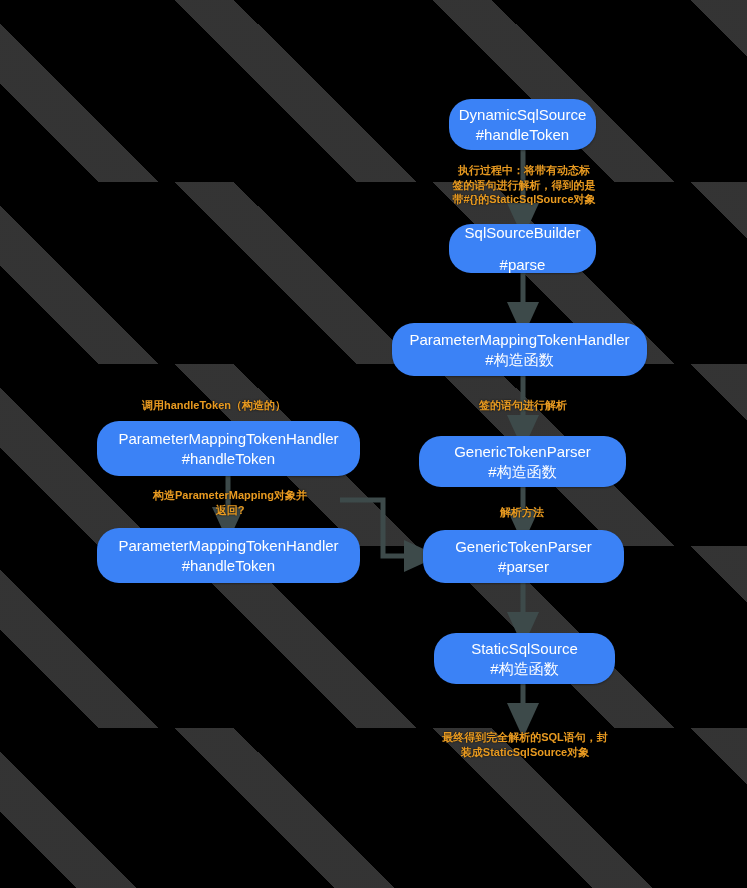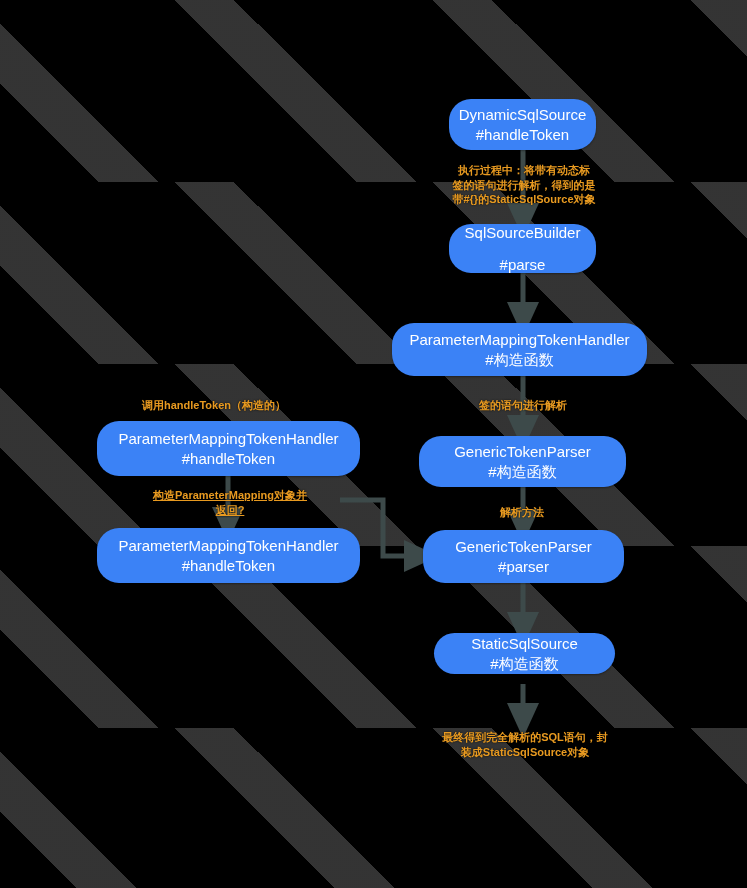--- a/index.html
+++ b/index.html
@@ -133,21 +133,21 @@
     <div class="node" style="left:419px; top:436px; width:207px; height:51px;">
       <span class="l1">GenericTokenParser</span>
       <span class="l2">#构造函数</span>
     </div>
 
     <div class="node" style="left:423px; top:530px; width:201px; height:53px;">
       <span class="l1">GenericTokenParser</span>
       <span class="l2">#parser</span>
     </div>
 
-    <div class="node" style="left:434px; top:633px; width:181px; height:41px;">
+    <div class="node" style="left:434px; top:633px; width:181px; height:51px;">
       <span class="l1">StaticSqlSource</span>
       <span class="l2">#构造函数</span>
     </div>
 
     <div class="node" style="left:97px; top:421px; width:263px; height:55px;">
       <span class="l1">ParameterMappingTokenHandler</span>
       <span class="l2">#handleToken</span>
     </div>
 
     <div class="node" style="left:97px; top:528px; width:263px; height:55px;">
@@ -162,21 +162,21 @@
     <div class="edge-label" style="left:438px; top:163px; width:172px;">执行过程中：将带有动态标
 签的语句进行解析，得到的是
 带#{}的StaticSqlSource对象</div>
 
     <div class="edge-label" style="left:463px; top:398px; width:120px;">签的语句进行解析</div>
 
     <div class="edge-label" style="left:470px; top:505px; width:104px;">解析方法</div>
 
     <div class="edge-label" style="left:124px; top:398px; width:180px;">调用handleToken（构造的）</div>
 
-    <div class="edge-label" style="left:140px; top:488px; width:180px;text-decoration:underline;">构造ParameterMapping对象并
+    <div class="edge-label" style="left:140px; top:488px; width:180px;">构造ParameterMapping对象并
 返回?</div>
 
     <div class="edge-label" style="left:435px; top:730px; width:180px;">最终得到完全解析的SQL语句，封
 装成StaticSqlSource对象</div>
 
   </div>
 
 </div>
 
 </body></html>

